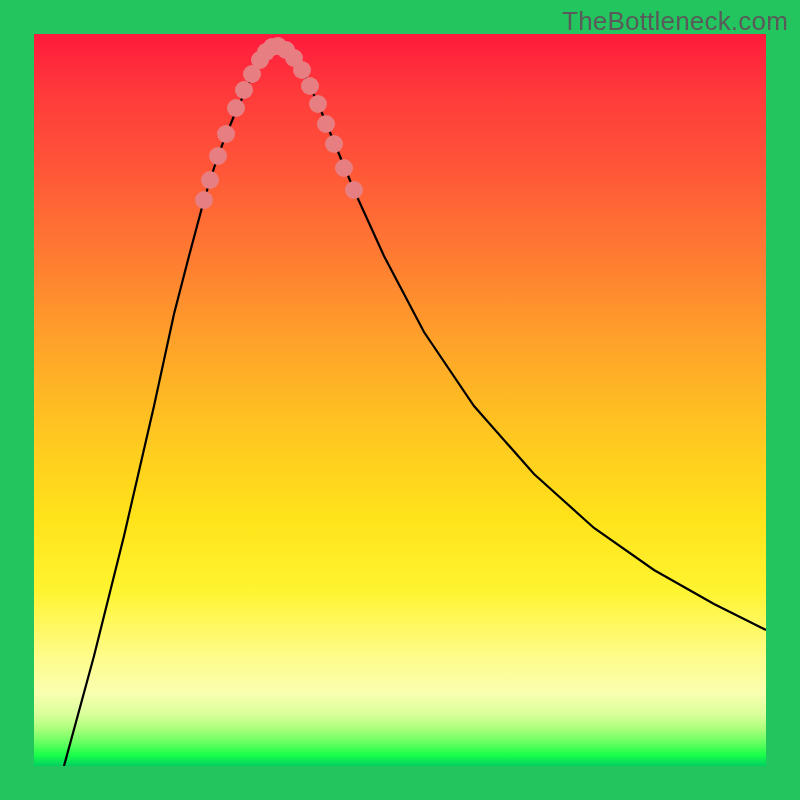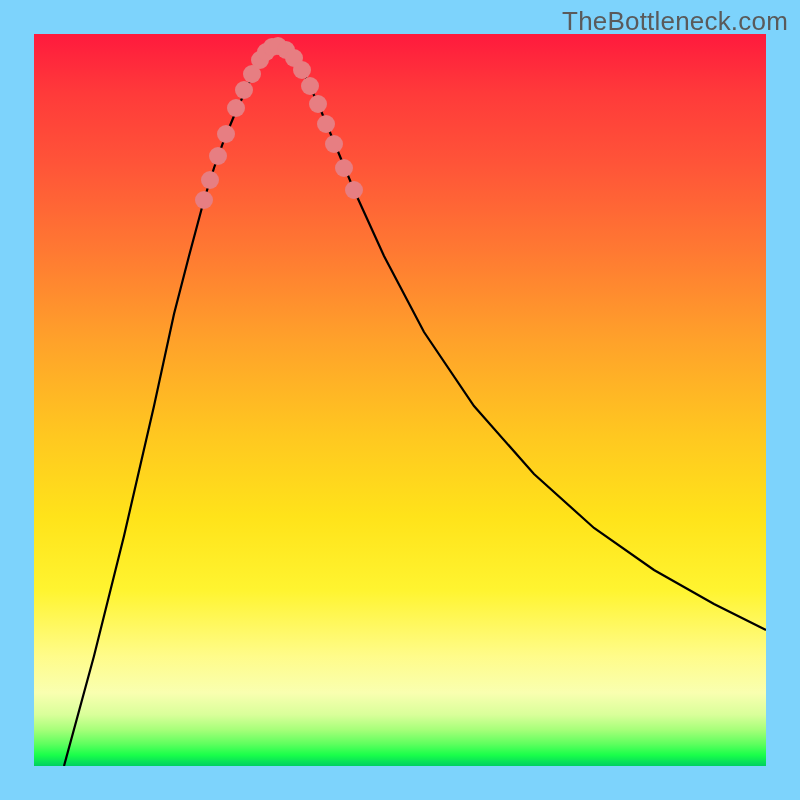--- a/index.html
+++ b/index.html
@@ -8,21 +8,21 @@
     width: 800px;
     height: 800px;
     background: #000;
     font-family: Arial, Helvetica, sans-serif;
     overflow: hidden;
   }
   .outer {
     position: relative;
     width: 800px;
     height: 800px;
-    background: #7dd3fc;
+    background: #22c55e;
   }
   .watermark {
     position: absolute;
     top: 6px;
     right: 12px;
     color: #5a5a5a;
     font-size: 26px;
     font-weight: 500;
     letter-spacing: 0.2px;
     z-index: 3;

